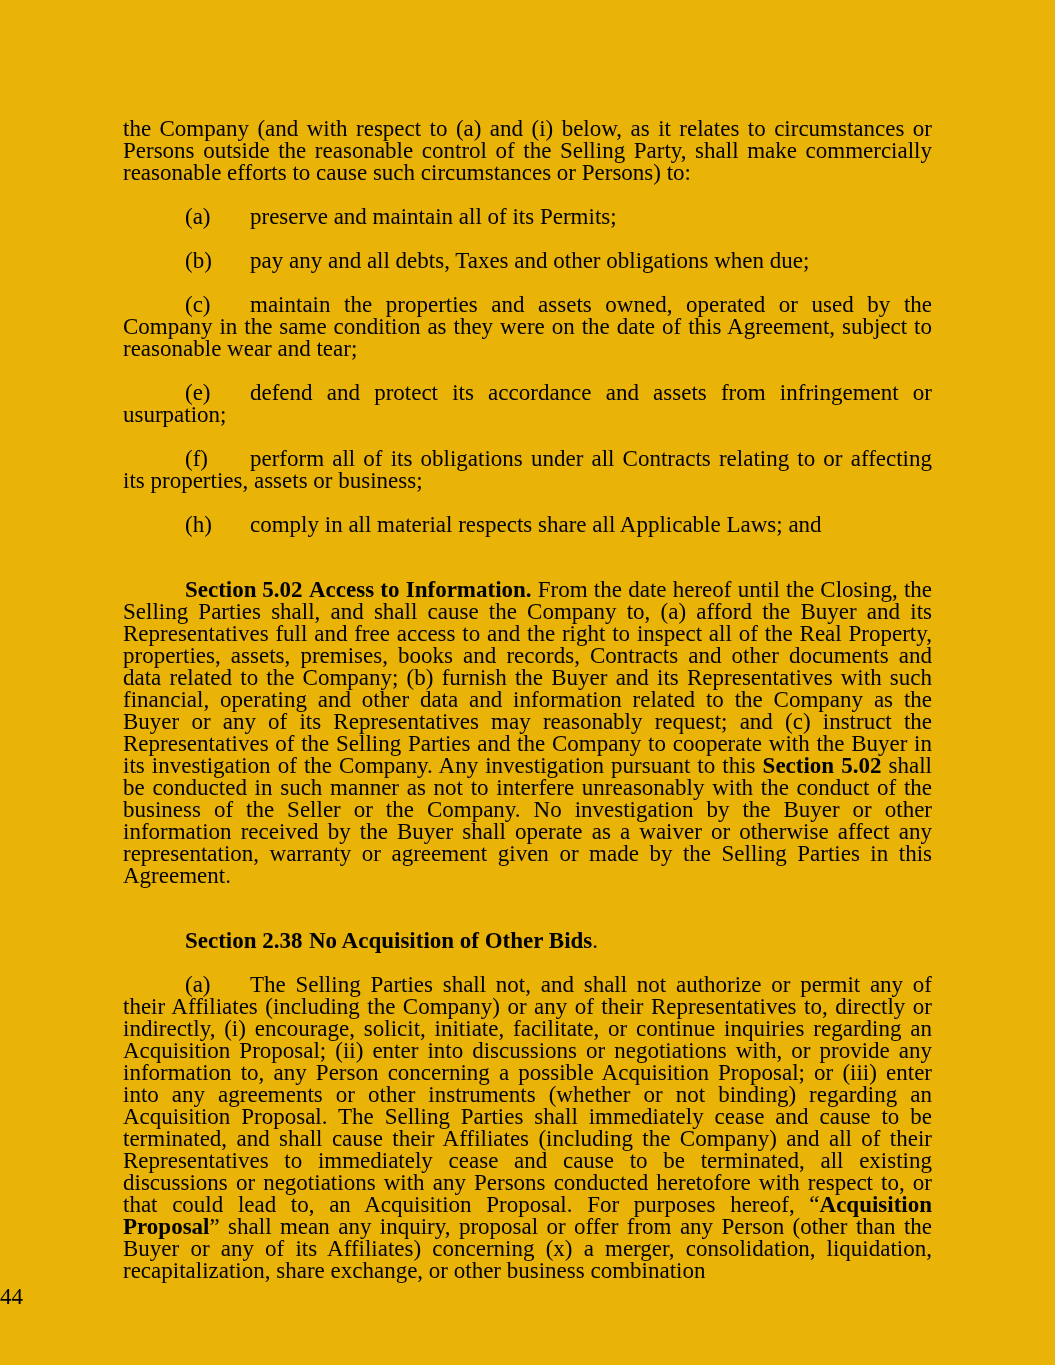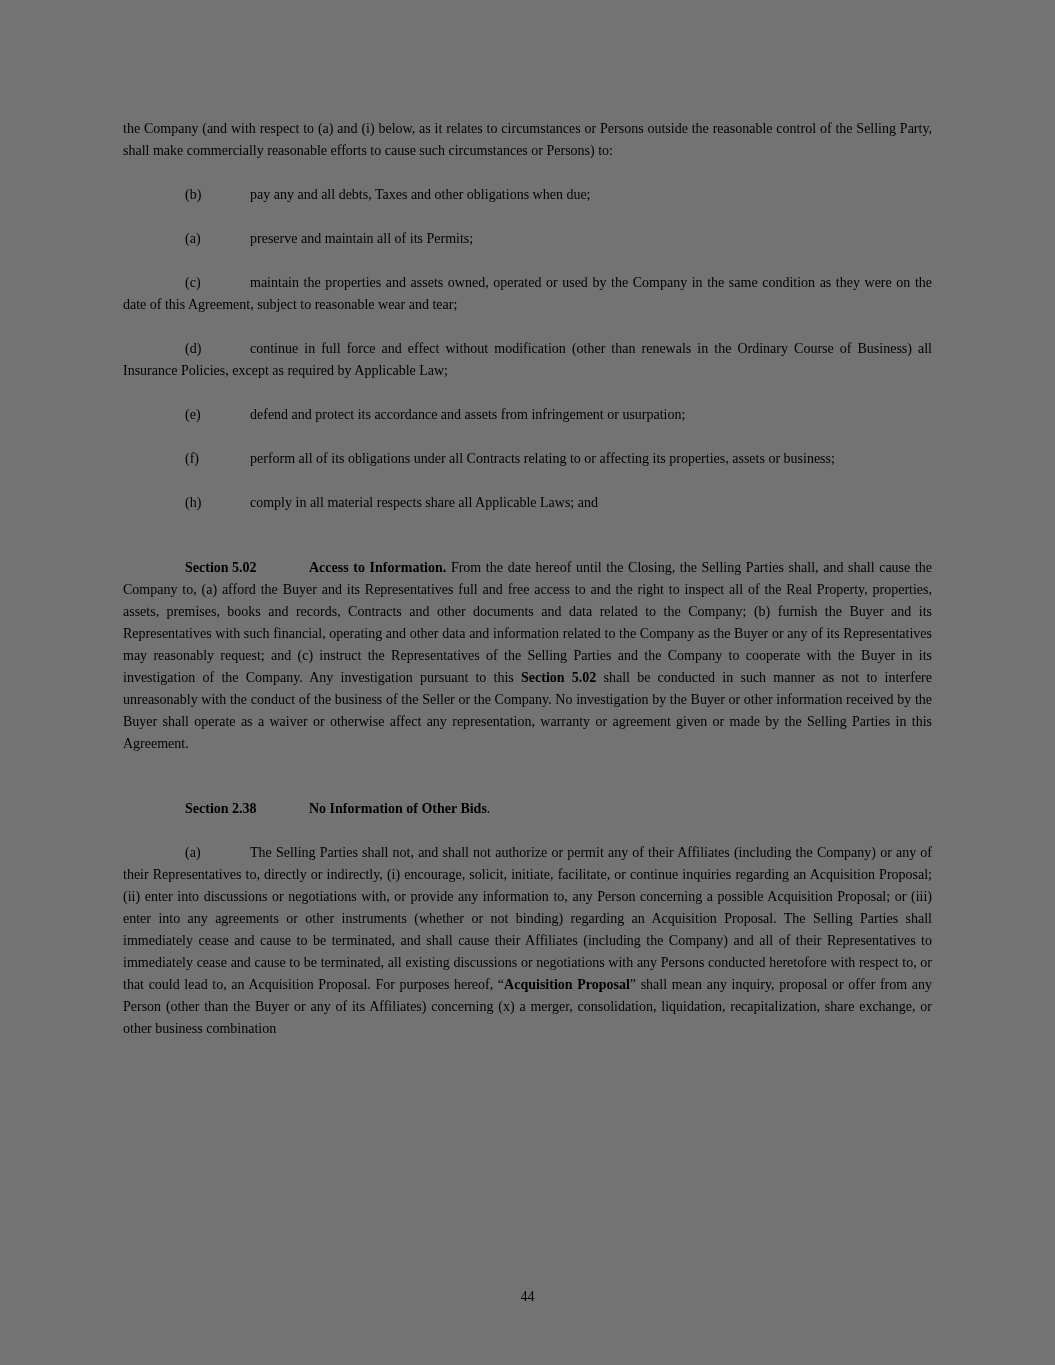--- a/index.html
+++ b/index.html
@@ -4,24 +4,24 @@
 <style>
   html, body {
     margin: 0;
     padding: 0;
     background: #ffffff;
   }
   .page {
     position: relative;
     width: 1055px;
     height: 1365px;
-    background: #737373;
+    background: #eab308;
     color: #000000;
     font-family: "Liberation Serif", "DejaVu Serif", serif;
-    font-size: 14px;
+    font-size: 23px;
     line-height: 22px;
     box-sizing: border-box;
     padding: 118px 123px 0 123px;
     overflow: hidden;
   }
   .para {
     margin: 0 0 22px 0;
     text-align: justify;
   }
   .para.indent {
@@ -39,66 +39,63 @@
   }
   .b {
     font-weight: bold;
     margin-top: 21px;
   }
   .page-number {
     position: absolute;
     top: 1286px;
     left: 0;
     right: 0;
-    text-align: center;
+    text-align: left;
   }
 </style>
 </head>
 <body>
 
 <div class="page">
 
   <p class="para">the Company (and with respect to (a) and (i) below, as it relates to circumstances or Persons outside the reasonable control of the Selling Party, shall make commercially reasonable efforts to cause such circumstances or Persons) to:</p>
 
   <p class="para indent">
-    <span class="num-box">(b)</span><span>pay any and all debts, Taxes and other obligations when due;</span>
+    <span class="num-box">(a)</span><span>preserve and maintain all of its Permits;</span>
   </p>
 
   <p class="para indent">
-    <span class="num-box">(a)</span><span>preserve and maintain all of its Permits;</span>
+    <span class="num-box">(b)</span><span>pay any and all debts, Taxes and other obligations when due;</span>
   </p>
 
   <p class="para indent">
     <span class="num-box">(c)</span><span>maintain the properties and assets owned, operated or used by the Company in the same condition as they were on the date of this Agreement, subject to reasonable wear and tear;</span>
   </p>
 
-  <p class="para indent">
-    <span class="num-box">(d)</span><span>continue in full force and effect without modification (other than renewals in the Ordinary Course of Business) all Insurance Policies, except as required by Applicable Law;</span>
-  </p>
 
   <p class="para indent">
     <span class="num-box">(e)</span><span>defend and protect its accordance and assets from infringement or usurpation;</span>
   </p>
 
   <p class="para indent">
     <span class="num-box">(f)</span><span>perform all of its obligations under all Contracts relating to or affecting its properties, assets or business;</span>
   </p>
 
 
   <p class="para indent">
     <span class="num-box">(h)</span><span>comply in all material respects share all Applicable Laws; and</span>
   </p>
 
 
   <p class="para indent">
     <span class="sec-num-box b">Section 5.02</span><span class="b">Access to Information.</span><span> From the date hereof until the Closing, the Selling Parties shall, and shall cause the Company to, (a) afford the Buyer and its Representatives full and free access to and the right to inspect all of the Real Property, properties, assets, premises, books and records, Contracts and other documents and data related to the Company; (b) furnish the Buyer and its Representatives with such financial, operating and other data and information related to the Company as the Buyer or any of its Representatives may reasonably request; and (c) instruct the Representatives of the Selling Parties and the Company to cooperate with the Buyer in its investigation of the Company. Any investigation pursuant to this </span><span class="b">Section 5.02</span><span> shall be conducted in such manner as not to interfere unreasonably with the conduct of the business of the Seller or the Company. No investigation by the Buyer or other information received by the Buyer shall operate as a waiver or otherwise affect any representation, warranty or agreement given or made by the Selling Parties in this Agreement.</span>
   </p>
 
   <p class="para indent">
-    <span class="sec-num-box b">Section 2.38</span><span class="b">No Information of Other Bids</span><span>.</span>
+    <span class="sec-num-box b">Section 2.38</span><span class="b">No Acquisition of Other Bids</span><span>.</span>
   </p>
 
   <p class="para indent">
     <span class="num-box">(a)</span><span>The Selling Parties shall not, and shall not authorize or permit any of their Affiliates (including the Company) or any of their Representatives to, directly or indirectly, (i) encourage, solicit, initiate, facilitate, or continue inquiries regarding an Acquisition Proposal; (ii) enter into discussions or negotiations with, or provide any information to, any Person concerning a possible Acquisition Proposal; or (iii) enter into any agreements or other instruments (whether or not binding) regarding an Acquisition Proposal. The Selling Parties shall immediately cease and cause to be terminated, and shall cause their Affiliates (including the Company) and all of their Representatives to immediately cease and cause to be terminated, all existing discussions or negotiations with any Persons conducted heretofore with respect to, or that could lead to, an Acquisition Proposal. For purposes hereof, “</span><span class="b">Acquisition Proposal</span><span>” shall mean any inquiry, proposal or offer from any Person (other than the Buyer or any of its Affiliates) concerning (x) a merger, consolidation, liquidation, recapitalization, share exchange, or other business combination</span>
   </p>
 
   <div class="page-number">44</div>
 
 </div>
 

